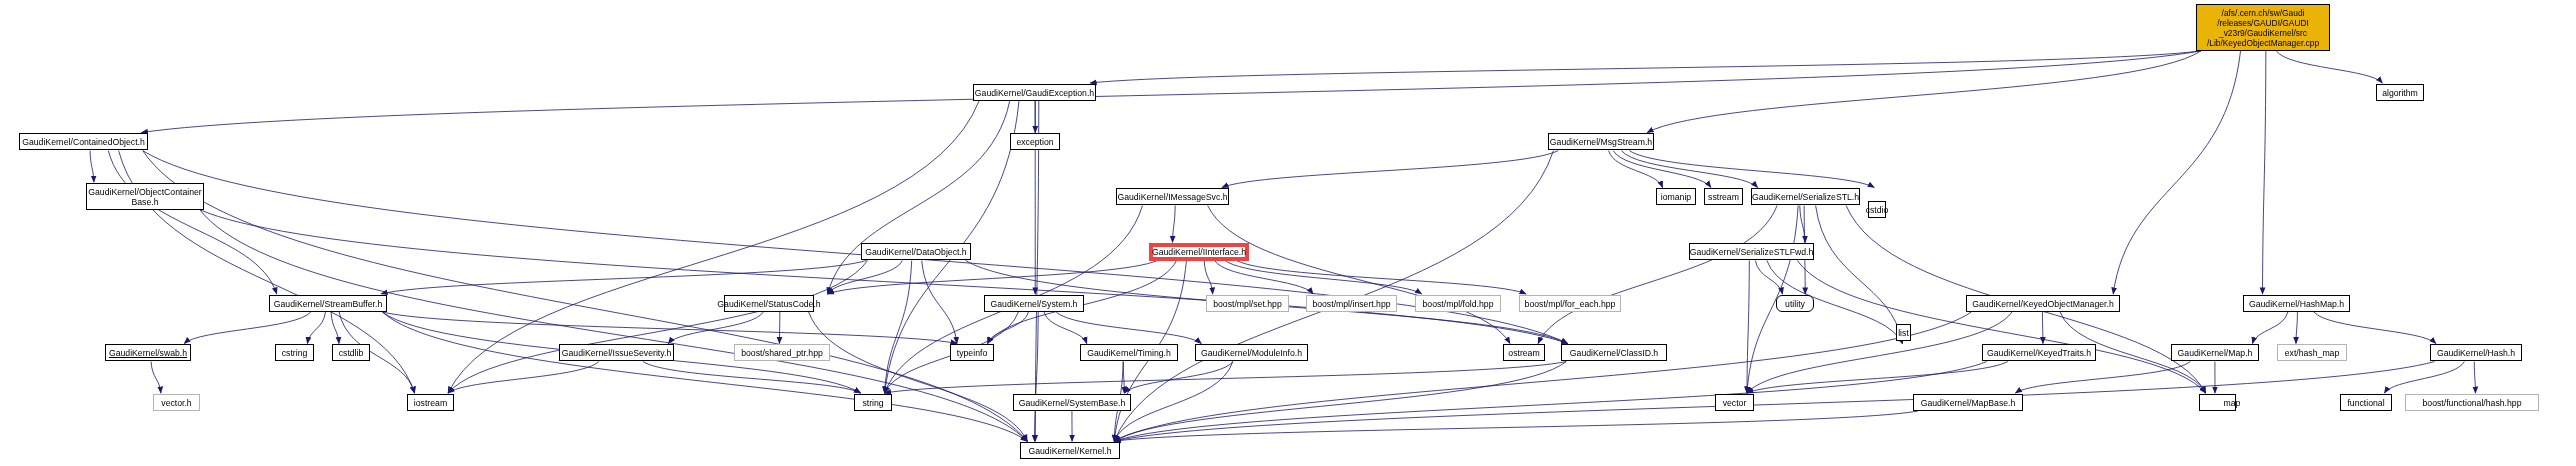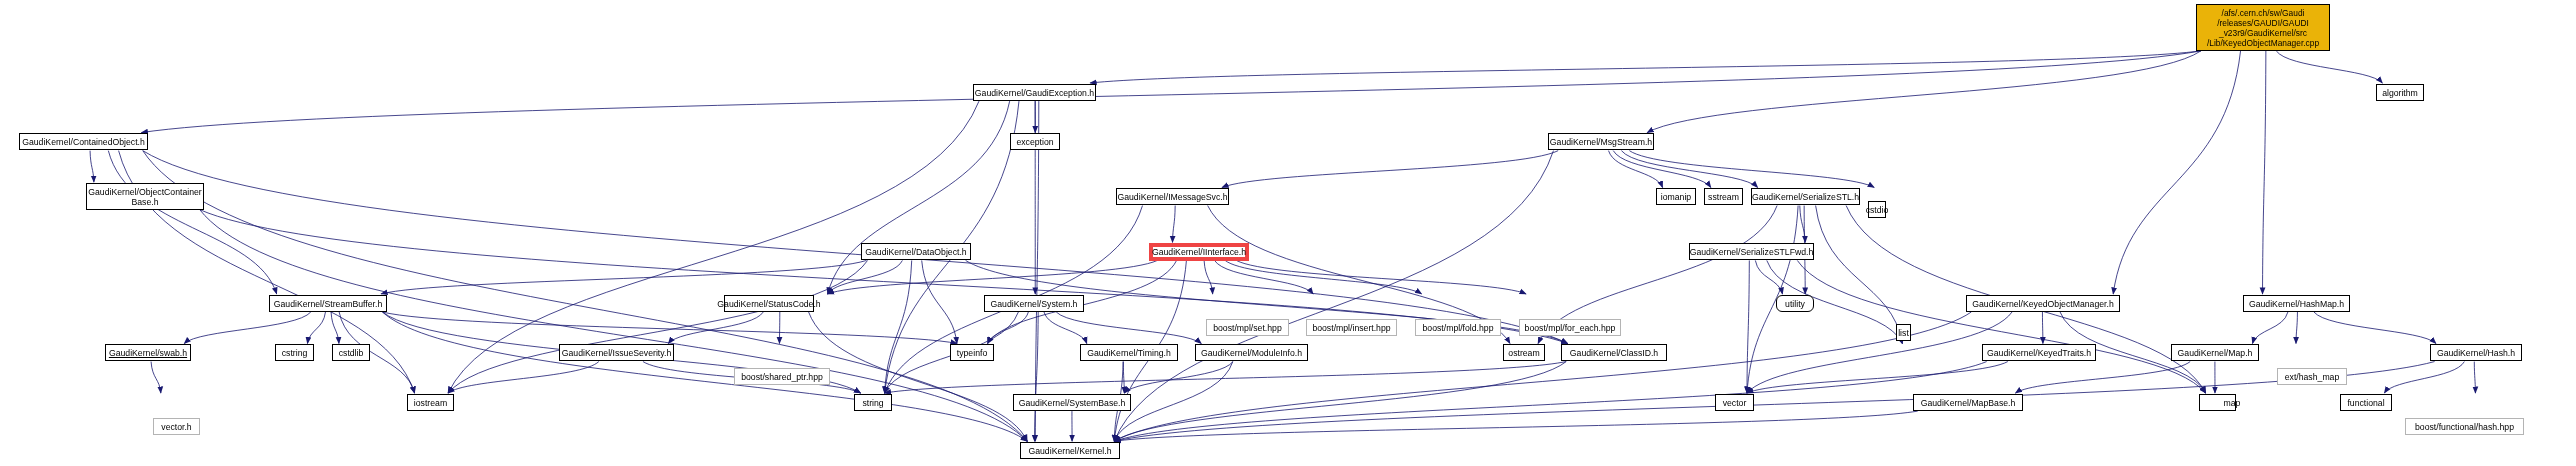--- a/index.html
+++ b/index.html
@@ -4,21 +4,21 @@
 <style>
   html,body{margin:0;padding:0;background:#ffffff;}
   #canvas{position:relative;width:2576px;height:466px;background:#ffffff;overflow:hidden;
           font-family:"Liberation Sans","DejaVu Sans",sans-serif;}
   #edge-layer{position:absolute;left:0;top:0;width:2576px;height:466px;}
   .gnode{position:absolute;box-sizing:border-box;background:#ffffff;border:0.7px solid #000000;
          display:flex;align-items:center;justify-content:center;text-align:center;
          font-size:8.7px;line-height:10px;color:#000000;white-space:pre;padding:0 2.7px;}
   .gnode.root{background:#eab308;border:1.3px solid #000000;font-size:8.4px;}
   .gnode.red{border:4px solid #ef4444;}
-  .gnode.gray{border:0.7px solid #b4b4b4;margin-top:24px;}
+  .gnode.gray{border:0.7px solid #b4b4b4;}
 </style>
 </head>
 <body>
 
 <div id="canvas">
   <svg id="edge-layer" xmlns="http://www.w3.org/2000/svg" viewBox="0 0 3845 696" width="2576" height="466">
     <defs>
       <marker id="arrow" viewBox="0 0 10 10" refX="9" refY="5" markerWidth="9" markerHeight="9" orient="auto-start-reverse">
         <path d="M 0 1 L 10 5 L 0 9 z" fill="#191970"></path>
       </marker>
@@ -163,17 +163,17 @@
       <div class="gnode gray" style="left: 2277px; top: 344px; width: 70px; min-height: 17.4px;">ext/hash_map</div>
       <div class="gnode" style="left: 2430px; top: 344px; width: 92px; min-height: 17.4px;">GaudiKernel/Hash.h</div>
       <div class="gnode gray" style="left: 153px; top: 394px; width: 47px; min-height: 17.4px;">vector.h</div>
       <div class="gnode" style="left: 407px; top: 394px; width: 47px; min-height: 17.4px;">iostream</div>
       <div class="gnode" style="left: 854px; top: 394px; width: 38px; min-height: 17.4px;">string</div>
       <div class="gnode" style="left: 1013px; top: 394px; width: 118px; min-height: 17.4px;">GaudiKernel/SystemBase.h</div>
       <div class="gnode" style="left: 1715px; top: 394px; width: 39px; min-height: 17.4px;">vector</div>
       <div class="gnode" style="left: 1913px; top: 394px; width: 110px; min-height: 17.4px;">GaudiKernel/MapBase.h</div>
       <div class="gnode" style="left: 2199px; top: 394px; width: 31px; min-height: 17.4px; padding-left: 32px;">map</div>
       <div class="gnode" style="left: 2340px; top: 394px; width: 52px; min-height: 17.4px;">functional</div>
-      <div class="gnode gray" style="left: 2405px; top: 394px; width: 119px; min-height: 17.4px;">boost/functional/hash.hpp</div>
+      <div class="gnode gray" style="left: 2405px; top: 394px; width: 134px; min-height: 17.4px;">boost/functional/hash.hpp</div>
       <div class="gnode" style="left: 1020px; top: 442px; width: 100px; min-height: 17.4px;">GaudiKernel/Kernel.h</div>
     </div>
 </div>
 
 
 </body></html>

